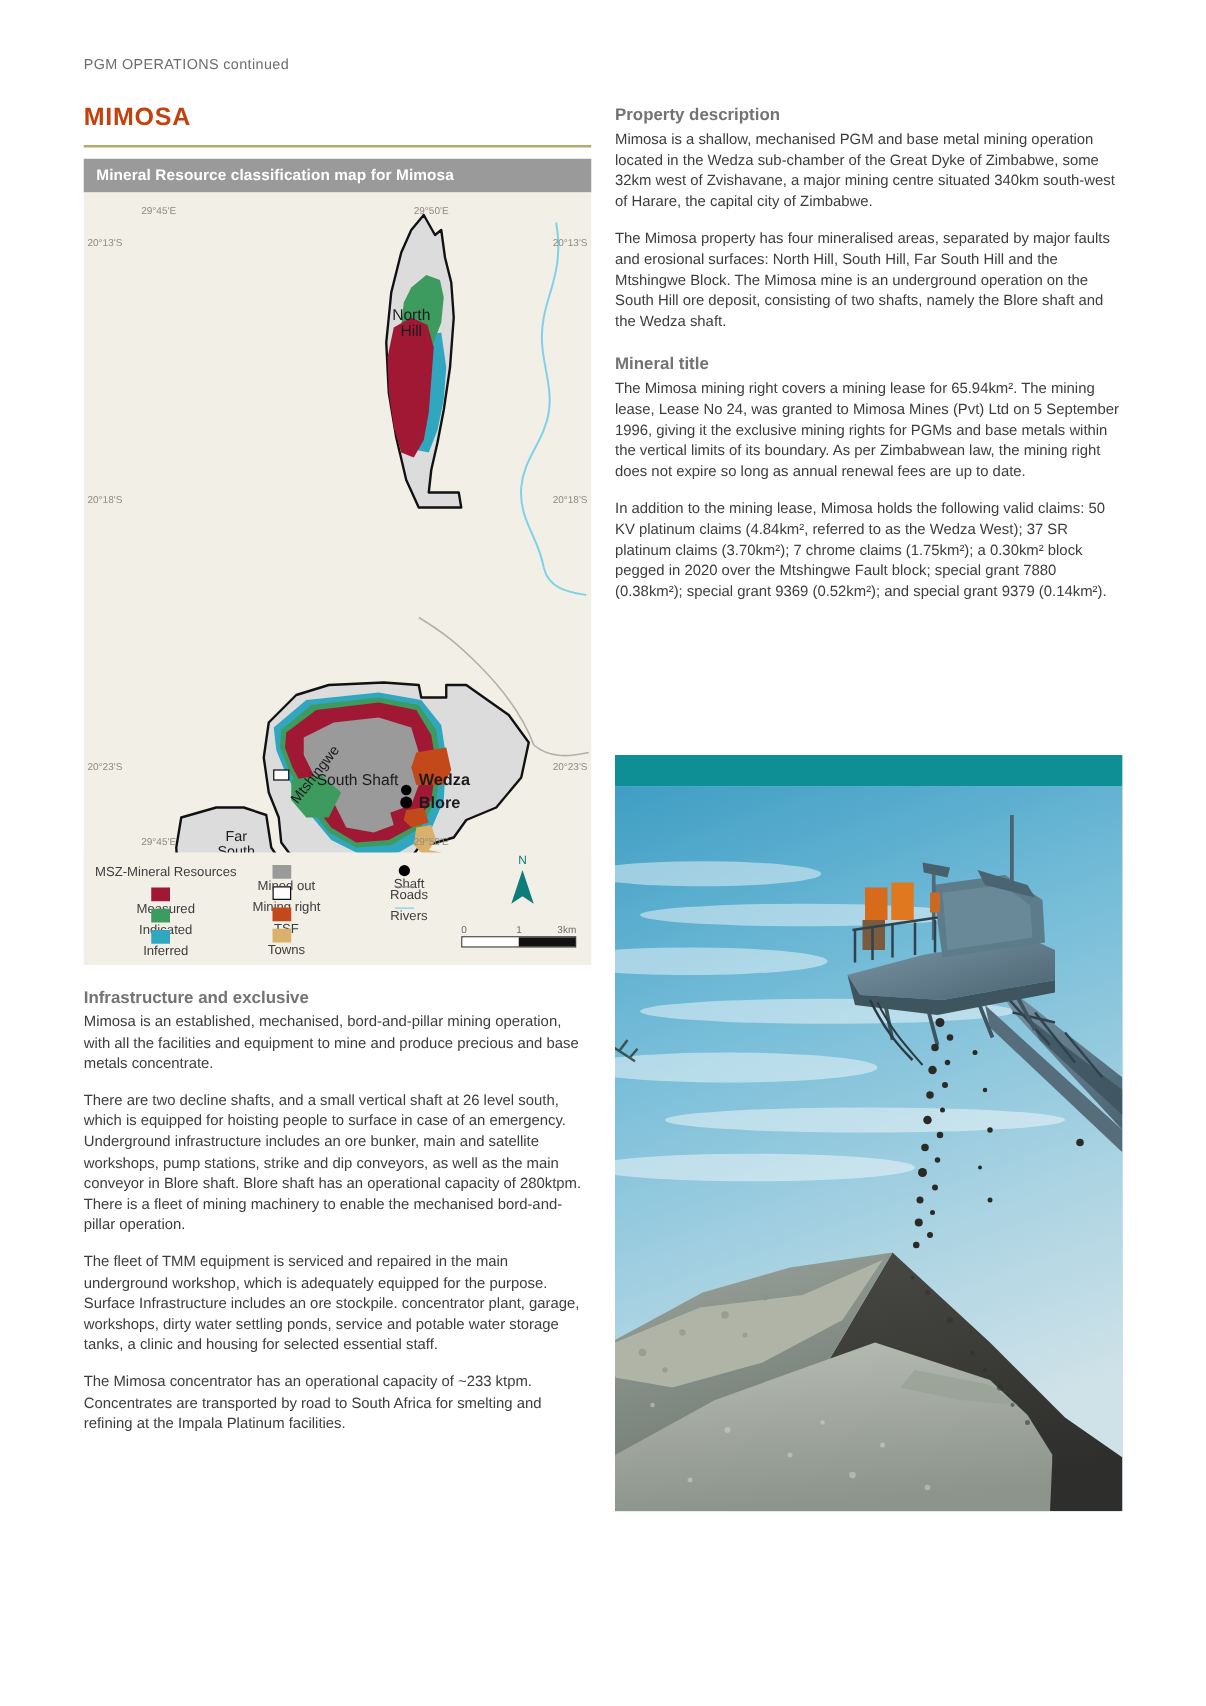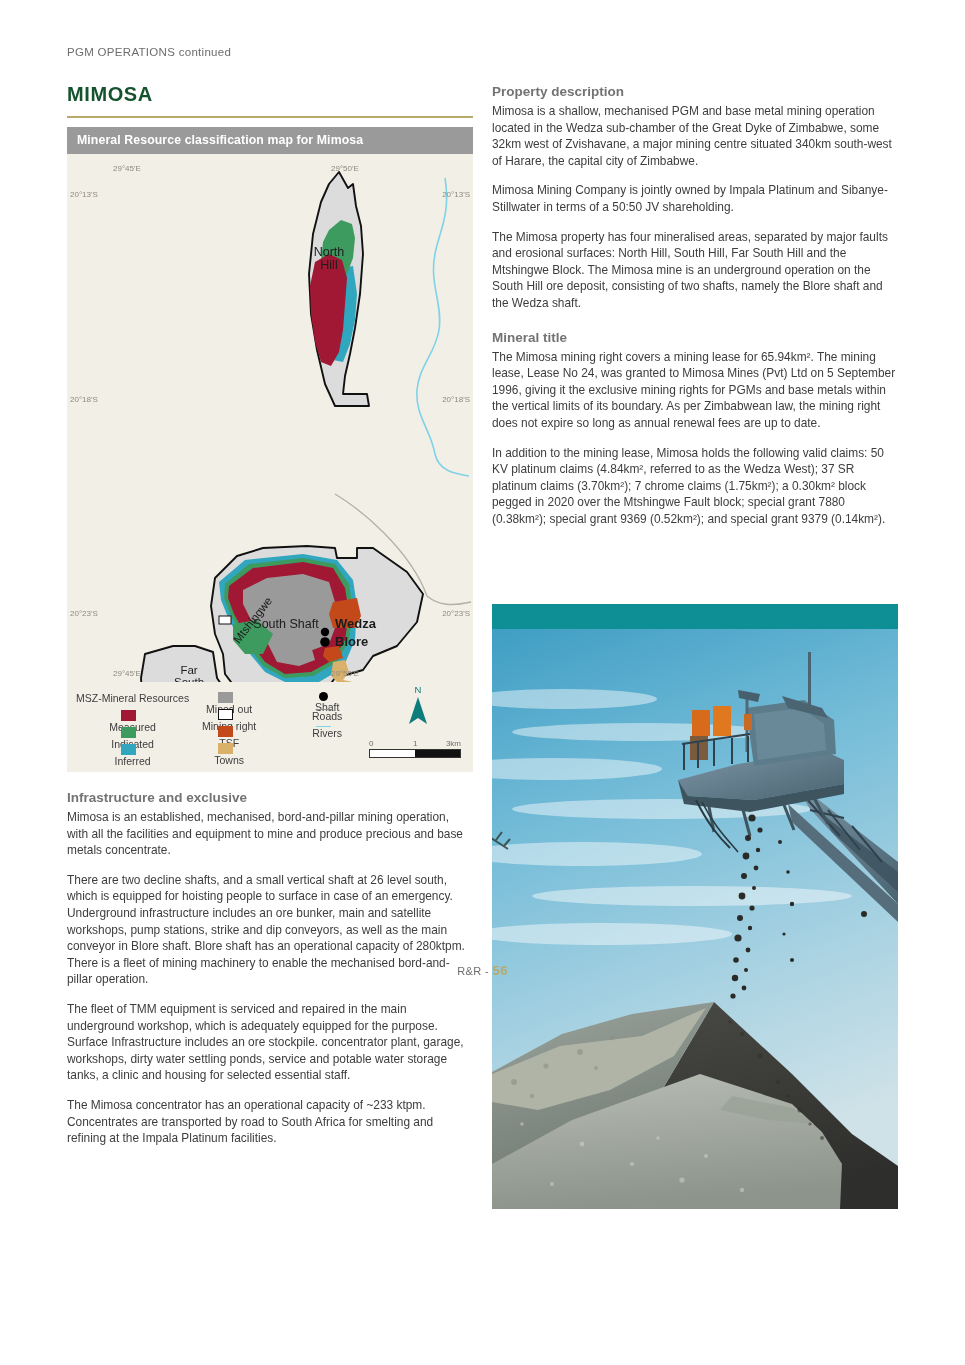--- a/index.html
+++ b/index.html
@@ -18,21 +18,21 @@
     font-size: 11.5px; letter-spacing: .3px; color: #6d6d6d;
     font-weight: 400;
   }
 
   
   .col-left  { position: absolute; left: 67px;  top: 84px;  width: 406px; }
   .col-right { position: absolute; left: 492px; top: 84px;  width: 406px; }
 
   
   .mimosa-title {
-    font-size: 20px; font-weight: 700; color: #14532d;
+    font-size: 20px; font-weight: 700; color: #c2410c;
     letter-spacing: .6px; line-height: 1;
   }
   .rule-gold { height: 2px; background: #b9a96a; margin-top: 12px; }
 
   .map-caption-bar {
     margin-top: 9px; background: #9a9a9a; color: #ffffff;
     font-size: 12.3px; font-weight: 700; letter-spacing: .1px;
     padding: 6px 10px 7px 10px;
   }
 
@@ -301,21 +301,20 @@
     <h3 class="sub">Infrastructure and exclusive</h3>
     <p class="body">Mimosa is an established, mechanised, bord-and-pillar mining operation, with all the facilities and equipment to mine and produce precious and base metals concentrate.</p>
     <p class="body">There are two decline shafts, and a small vertical shaft at 26 level south, which is equipped for hoisting people to surface in case of an emergency. Underground infrastructure includes an ore bunker, main and satellite workshops, pump stations, strike and dip conveyors, as well as the main conveyor in Blore shaft. Blore shaft has an operational capacity of 280ktpm. There is a fleet of mining machinery to enable the mechanised bord-and-pillar operation.</p>
     <p class="body">The fleet of TMM equipment is serviced and repaired in the main underground workshop, which is adequately equipped for the purpose. Surface Infrastructure includes an ore stockpile. concentrator plant, garage, workshops, dirty water settling ponds, service and potable water storage tanks, a clinic and housing for selected essential staff.</p>
     <p class="body">The Mimosa concentrator has an operational capacity of ~233 ktpm. Concentrates are transported by road to South Africa for smelting and refining at the Impala Platinum facilities.</p>
   </div>
 
   <div class="col-right">
     <h3 class="sub" style="margin-top:0;">Property description</h3>
     <p class="body">Mimosa is a shallow, mechanised PGM and base metal mining operation located in the Wedza sub-chamber of the Great Dyke of Zimbabwe, some 32km west of Zvishavane, a major mining centre situated 340km south-west of Harare, the capital city of Zimbabwe.</p>
-    <p class="body">Mimosa Mining Company is jointly owned by Impala Platinum and Sibanye-Stillwater in terms of a 50:50 JV shareholding.</p>
     <p class="body">The Mimosa property has four mineralised areas, separated by major faults and erosional surfaces: North Hill, South Hill, Far South Hill and the Mtshingwe Block. The Mimosa mine is an underground operation on the South Hill ore deposit, consisting of two shafts, namely the Blore shaft and the Wedza shaft.</p>
 
     <h3 class="sub">Mineral title</h3>
     <p class="body">The Mimosa mining right covers  a mining lease for 65.94km². The mining lease, Lease No 24, was granted to Mimosa Mines (Pvt) Ltd on 5 September 1996, giving it the exclusive mining rights for PGMs and base metals within the vertical limits of its boundary. As per Zimbabwean law, the mining right does not expire so long as annual renewal fees are up to date.</p>
     <p class="body">In addition to the mining lease, Mimosa holds the following valid claims: 50 KV platinum claims (4.84km², referred to as the Wedza West); 37 SR platinum claims (3.70km²); 7 chrome claims (1.75km²); a 0.30km² block pegged in 2020 over the Mtshingwe Fault block; special grant 7880 (0.38km²); special grant 9369 (0.52km²); and special grant 9379 (0.14km²).</p>
   </div>
 
   <div class="photo">
     <svg viewBox="0 0 406 605" preserveAspectRatio="xMidYMid slice">
       <defs>
@@ -469,17 +468,14 @@
         <circle cx="22" cy="478" r="3"></circle>
           <circle cx="54" cy="462" r="2.6"></circle>
         <circle cx="88" cy="448" r="3"></circle>
           <circle cx="120" cy="434" r="2.4"></circle>
         <circle cx="40" cy="492" r="2.2"></circle>
           <circle cx="104" cy="464" r="2"></circle>
       </g>
     </svg>
   </div>
 
-  <div class="footer">
-    <span>R&amp;R - </span><span class="pg">56</span>
-  </div>
 
 </div>
 
 </body></html>

